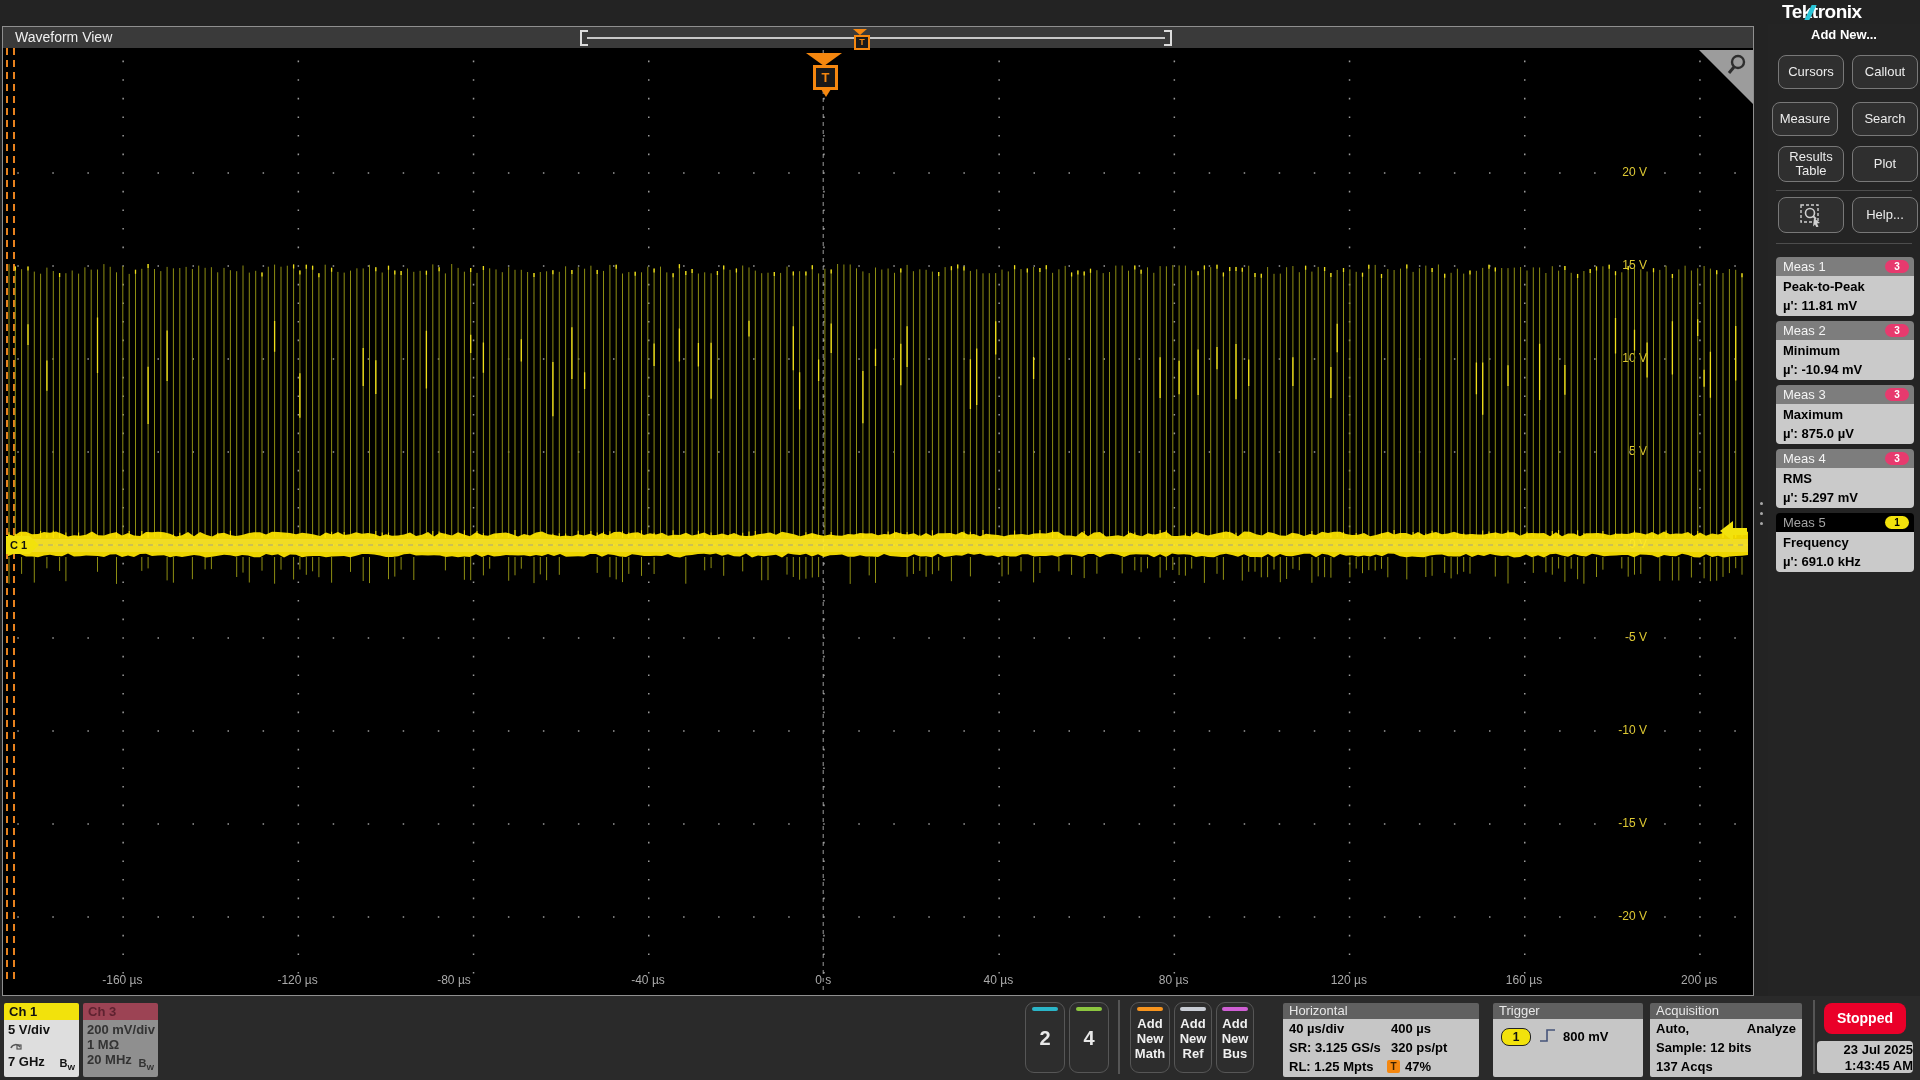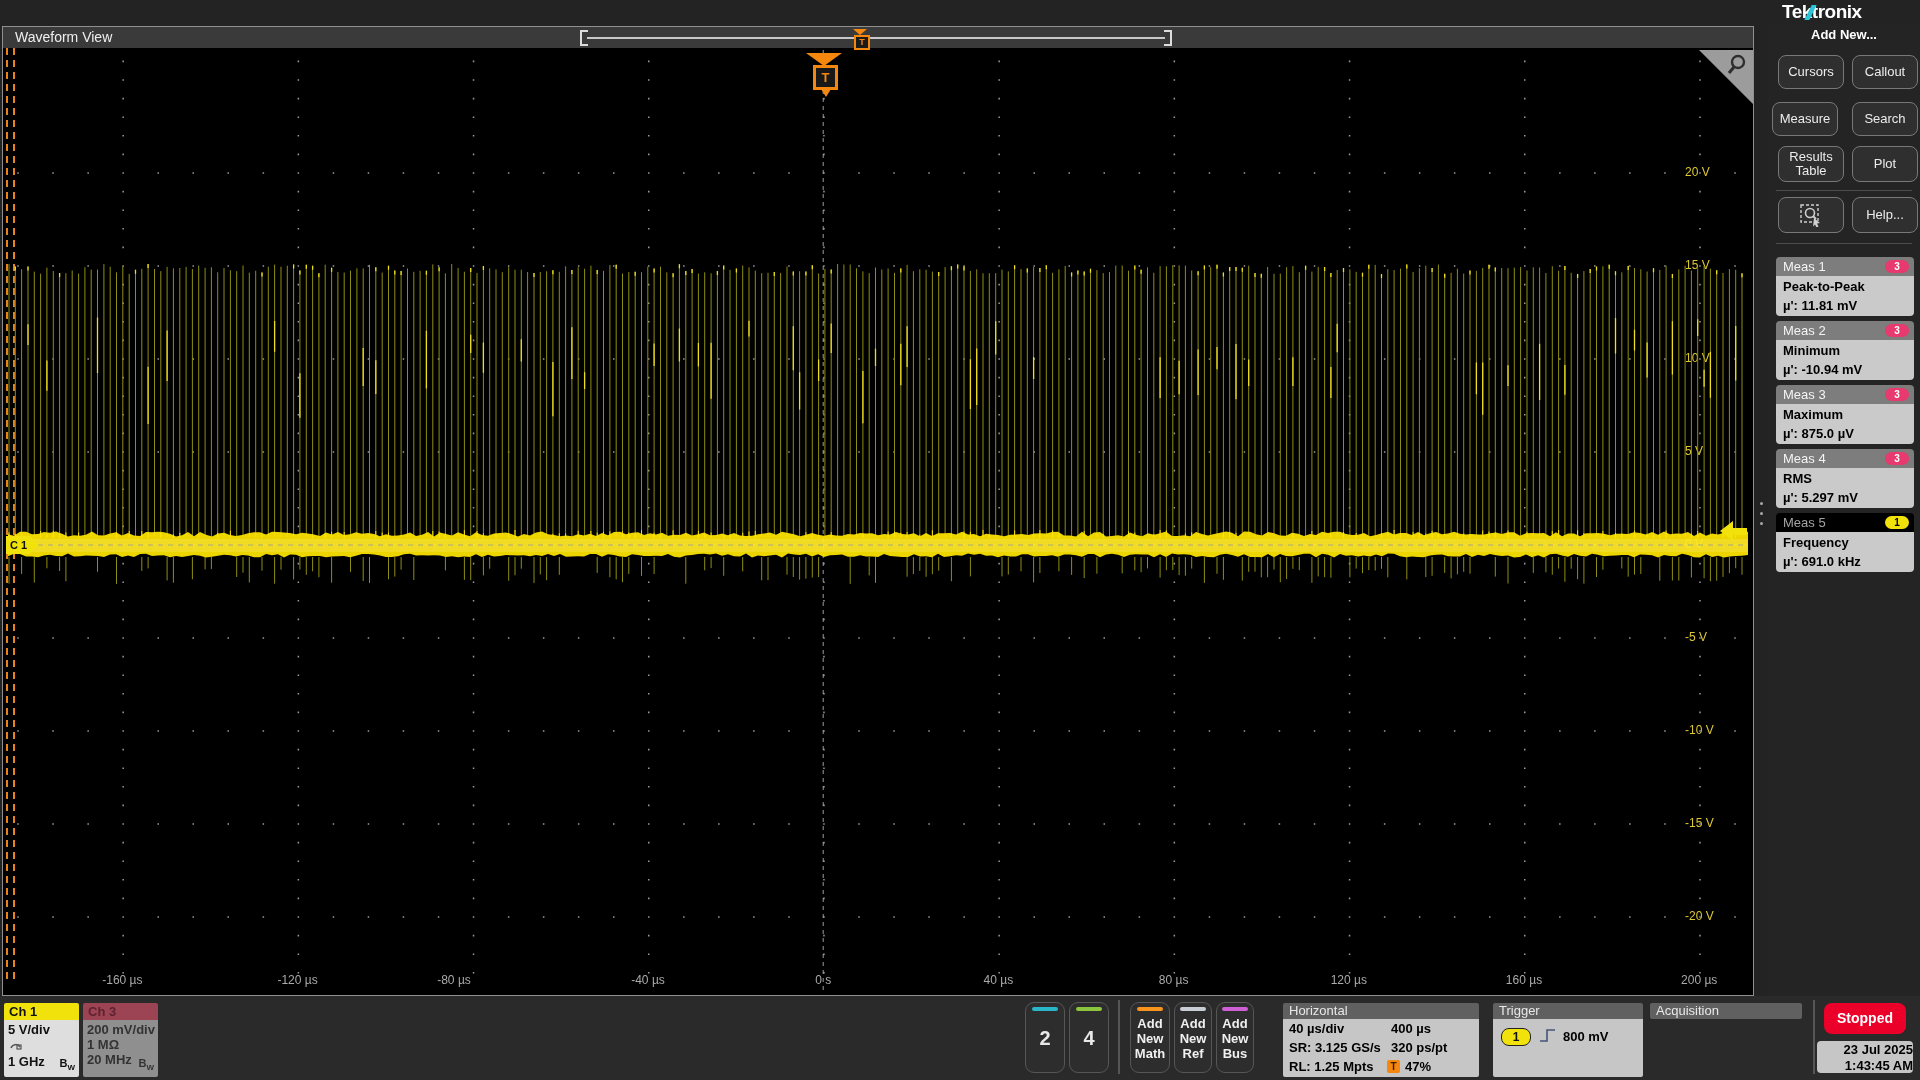--- a/index.html
+++ b/index.html
@@ -22,21 +22,21 @@
   #minimap{position:absolute;left:577px;top:2px;width:592px;height:17px;}
   .brk{position:absolute;top:1px;width:6px;height:12px;}
   .brk.l{left:0;border-left:2px solid #dcdcdc;border-top:2px solid #dcdcdc;border-bottom:2px solid #dcdcdc;}
   .brk.r{right:0;border-right:2px solid #dcdcdc;border-top:2px solid #dcdcdc;border-bottom:2px solid #dcdcdc;}
   #minimap-line{position:absolute;left:7px;top:8px;width:578px;height:2px;background:#c8c8c8;}
   #mini-t-tri{position:absolute;left:273px;top:0;width:0;height:0;border-left:7px solid transparent;border-right:7px solid transparent;border-top:6px solid #f5870f;}
   #mini-t-badge{position:absolute;left:274px;top:6px;width:12px;height:11px;background:#1a1a1a;border:2px solid #f5870f;
         color:#f5870f;font-size:9px;font-weight:bold;text-align:center;line-height:11px;}
   
   #wave-svg{position:absolute;left:0;top:21px;z-index:2;}
-  .vlabel{position:absolute;left:1682px;width:60px;font-size:12px;color:#ddc832;z-index:1;}
+  .vlabel{position:absolute;left:1584px;width:60px;text-align:right;font-size:12px;color:#ddc832;z-index:1;}
   .tlabel{position:absolute;width:70px;text-align:center;font-size:12px;color:#aaa;z-index:1;}
   #trig-tri{position:absolute;left:803px;top:26px;width:0;height:0;z-index:3;
         border-left:18px solid transparent;border-right:18px solid transparent;border-top:13px solid #f5870f;}
   #trig-badge{position:absolute;left:810px;top:38px;width:19px;height:19px;background:#181818;border:3px solid #f5870f;
         color:#f5870f;font-size:13px;font-weight:bold;text-align:center;line-height:19px;z-index:3;}
   #trig-tail{position:absolute;left:818px;top:62px;width:0;height:0;z-index:3;
         border-left:5px solid transparent;border-right:5px solid transparent;border-top:8px solid #f5870f;}
   #ch1-tag{position:absolute;left:3px;top:509px;width:33px;height:18px;background:#f2e20c;z-index:3;
         clip-path:polygon(0 0,72% 0,100% 50%,72% 100%,0 100%);color:#111;font-size:11px;font-weight:bold;
         line-height:18px;padding-left:4px;box-sizing:border-box;}
@@ -248,21 +248,21 @@
   <div id="bottombar">
 
     <div class="chbadge" id="ch1" style="left:4px">
       <div class="chhead" style="background: rgb(242, 226, 12);">Ch 1</div>
       <div class="chbody">
         <div>5 V/div</div>
         <svg width="16" height="13" style="margin-top:1px">
           <path d="M3 10 a5 5 0 0 1 9 -1" fill="none" stroke="#555" stroke-width="1.5"></path>
           <rect x="9" y="7" width="4" height="4" fill="none" stroke="#555" stroke-width="1.2"></rect>
         </svg>
-        <div>1 GHz</div>
+        <div>7 GHz</div>
         <span class="bw"><span>B</span><sub>W</sub></span>
       </div>
     </div>
 
     <div class="chbadge" id="ch3" style="left:83px">
       <div class="chhead" style="background: rgb(156, 67, 84);">Ch 3</div>
       <div class="chbody">
         <div>200 mV/div</div>
         <div>1 MΩ</div>
         <div>20 MHz</div>
@@ -311,20 +311,26 @@
         <span class="tpill" style="background: rgb(242, 226, 12);">1</span>
         <svg width="18" height="18" style="position:absolute;left:46px;top:8px">
           <polyline points="1,14 8,14 8,3 16,3" fill="none" stroke="#46547a" stroke-width="1.6"></polyline>
         </svg>
         <span class="irow" style="left:70px;top:8px">800 mV</span>
       </div>
     </div>
 
     <div class="info" style="left:1650px;width:152px">
       <div class="ihead">Acquisition</div>
+      <div class="ibody">
+        <span class="irow" style="top:0">Auto,</span>
+        <span class="irow" style="top:0;left:auto;right:6px">Analyze</span>
+        <span class="irow" style="top:19px">Sample: 12 bits</span>
+        <span class="irow" style="top:38px">137 Acqs</span>
+      </div>
     </div>
 
     <div class="vdiv" style="left:1813px"></div>
     <div id="stopped" style="background: rgb(234, 0, 41);">Stopped</div>
     <div id="datetime">
       <div>23 Jul 2025</div>
       <div>1:43:45 AM</div>
     </div>
   </div>
 </div>

